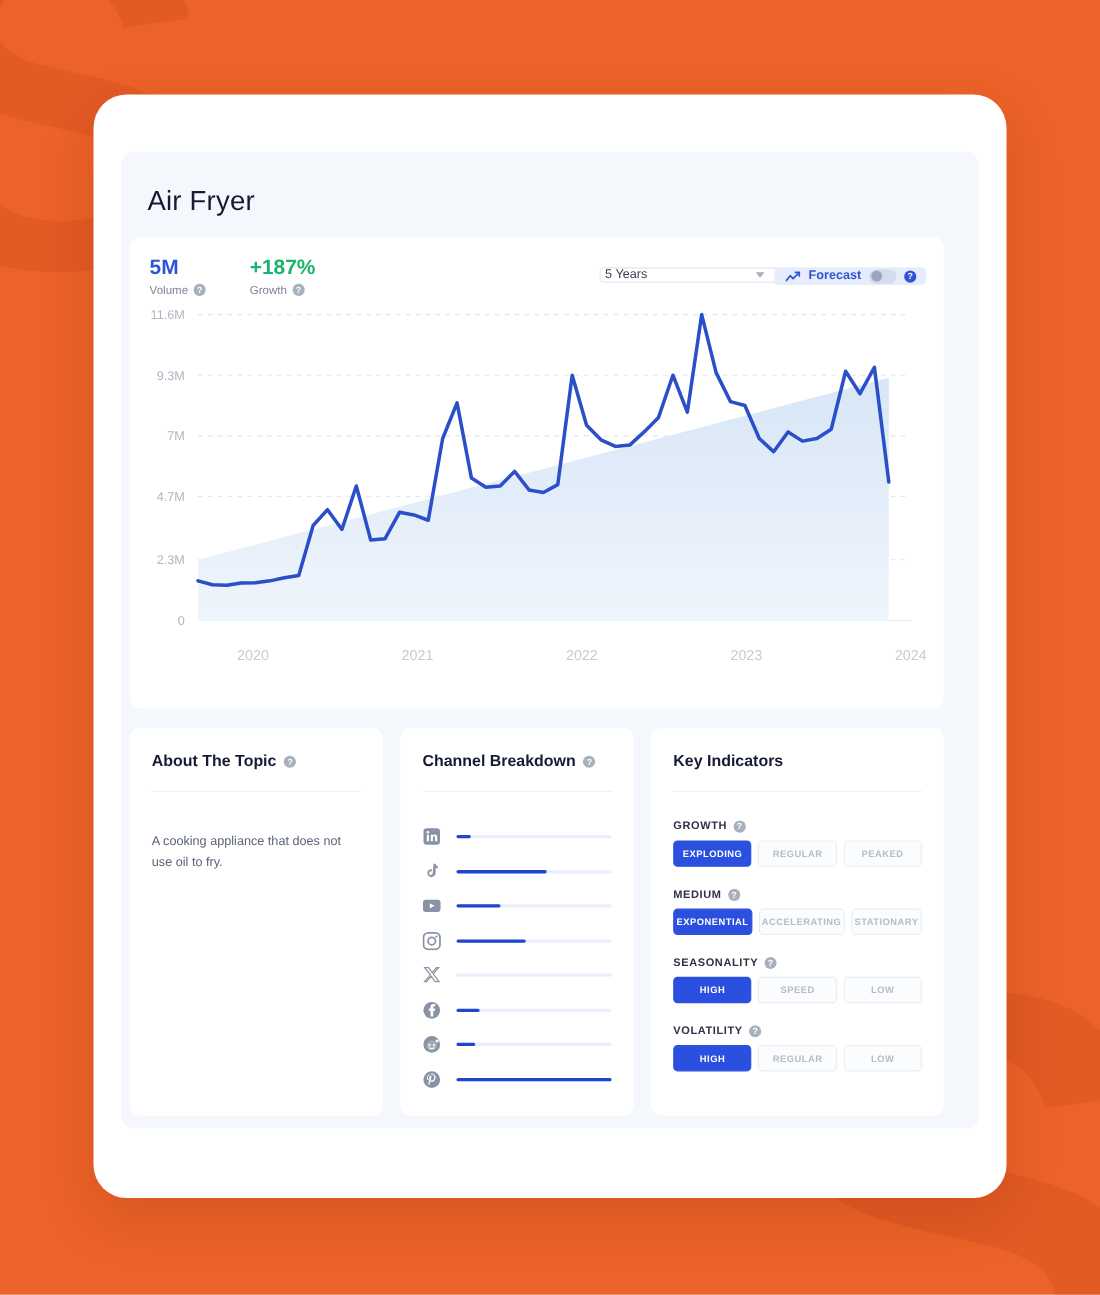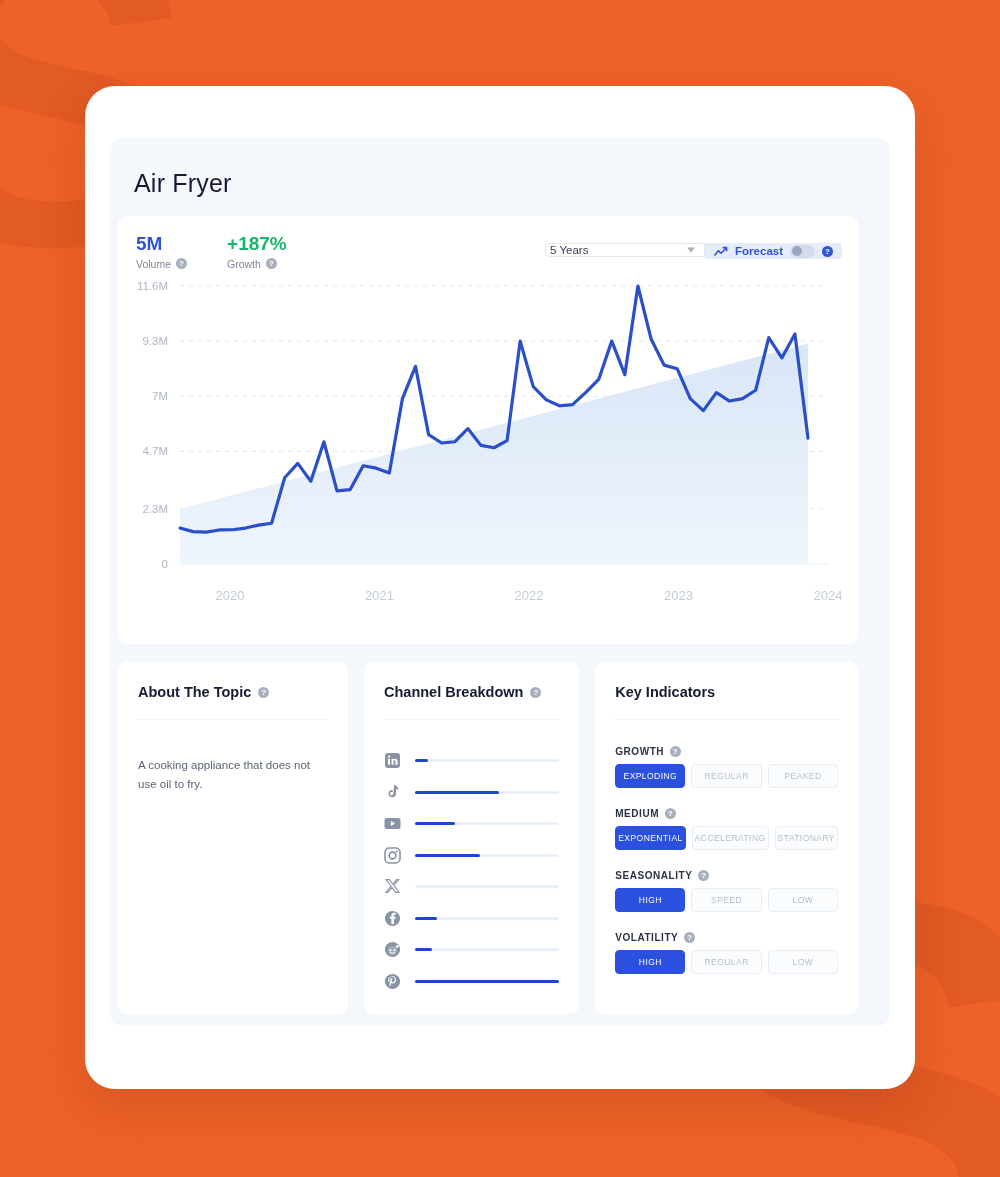--- a/index.html
+++ b/index.html
@@ -115,21 +115,21 @@
   .ch-fill{position:absolute;left:0;top:0;height:3px;border-radius:2px;background:#1E46CE;}
 
   
   .ki-group{margin-top:20px;}
   .ki-label{
     display:flex;align-items:center;gap:6px;font-size:10px;font-weight:700;color:#2B3245;
     letter-spacing:.55px;margin-bottom:7px;
   }
   .ki-opts{display:flex;gap:6px;}
   .ki-opt{
-    flex:1;text-align:center;font-size:8.5px;font-weight:400;letter-spacing:.45px;
+    flex:1;text-align:center;font-size:8.5px;font-weight:700;letter-spacing:.45px;
     padding:6px 2px;border-radius:4px;border:1px solid #E8EDF5;color:#B4BCCB;background:#FBFCFE;
     cursor:pointer;white-space:nowrap;
   }
   .ki-opt.active{background:#2B50E0;border-color:#2B50E0;color:#ffffff;}
   .ki-first{margin-top:26px;}
 </style>
 </head>
 <body>
 
 <div class="wm wm-tl">S</div>

